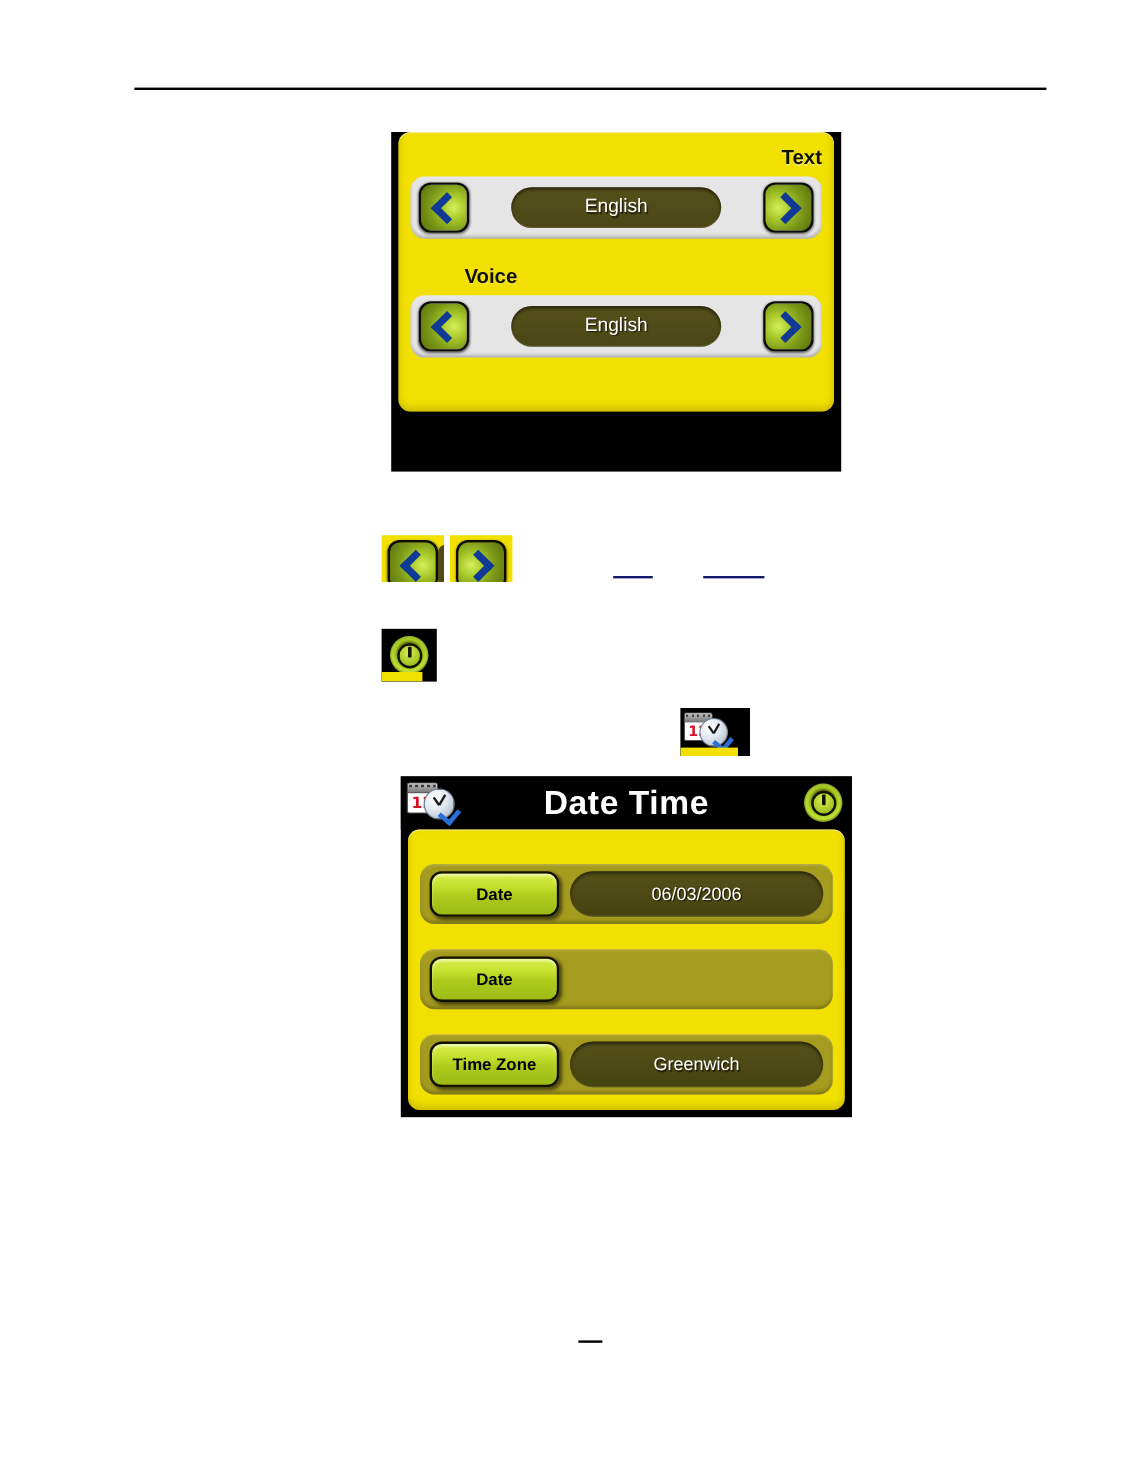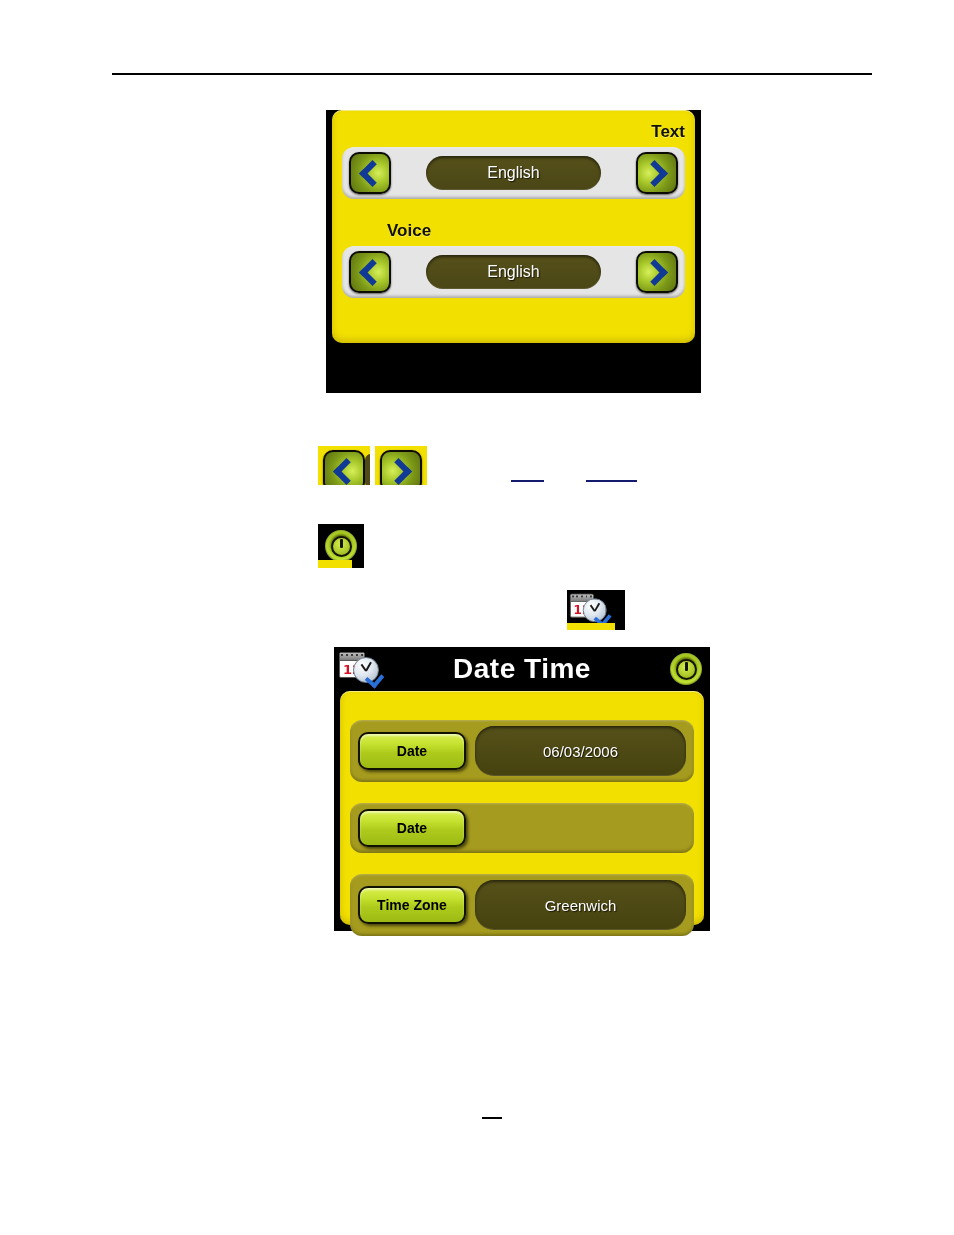--- a/index.html
+++ b/index.html
@@ -345,21 +345,21 @@
     display: flex;
     align-items: center;
     justify-content: center;
     color: #000000;
     font-weight: bold;
     font-size: 14px;
   }
   .dt-value {
     flex: 1 1 auto;
     margin-left: 9px;
-    height: 50px;
+    height: 38px;
     border-radius: 19px;
     background: linear-gradient(to bottom, #56511a, #46420f);
     box-shadow: inset 0 2px 3px rgba(0,0,0,.55),
                 inset 0 -1px 0 rgba(255,255,255,.12);
     display: flex;
     align-items: center;
     justify-content: center;
     color: #ffffff;
     font-size: 15px;
     text-shadow: 1px 1px 1px rgba(0,0,0,.7);

